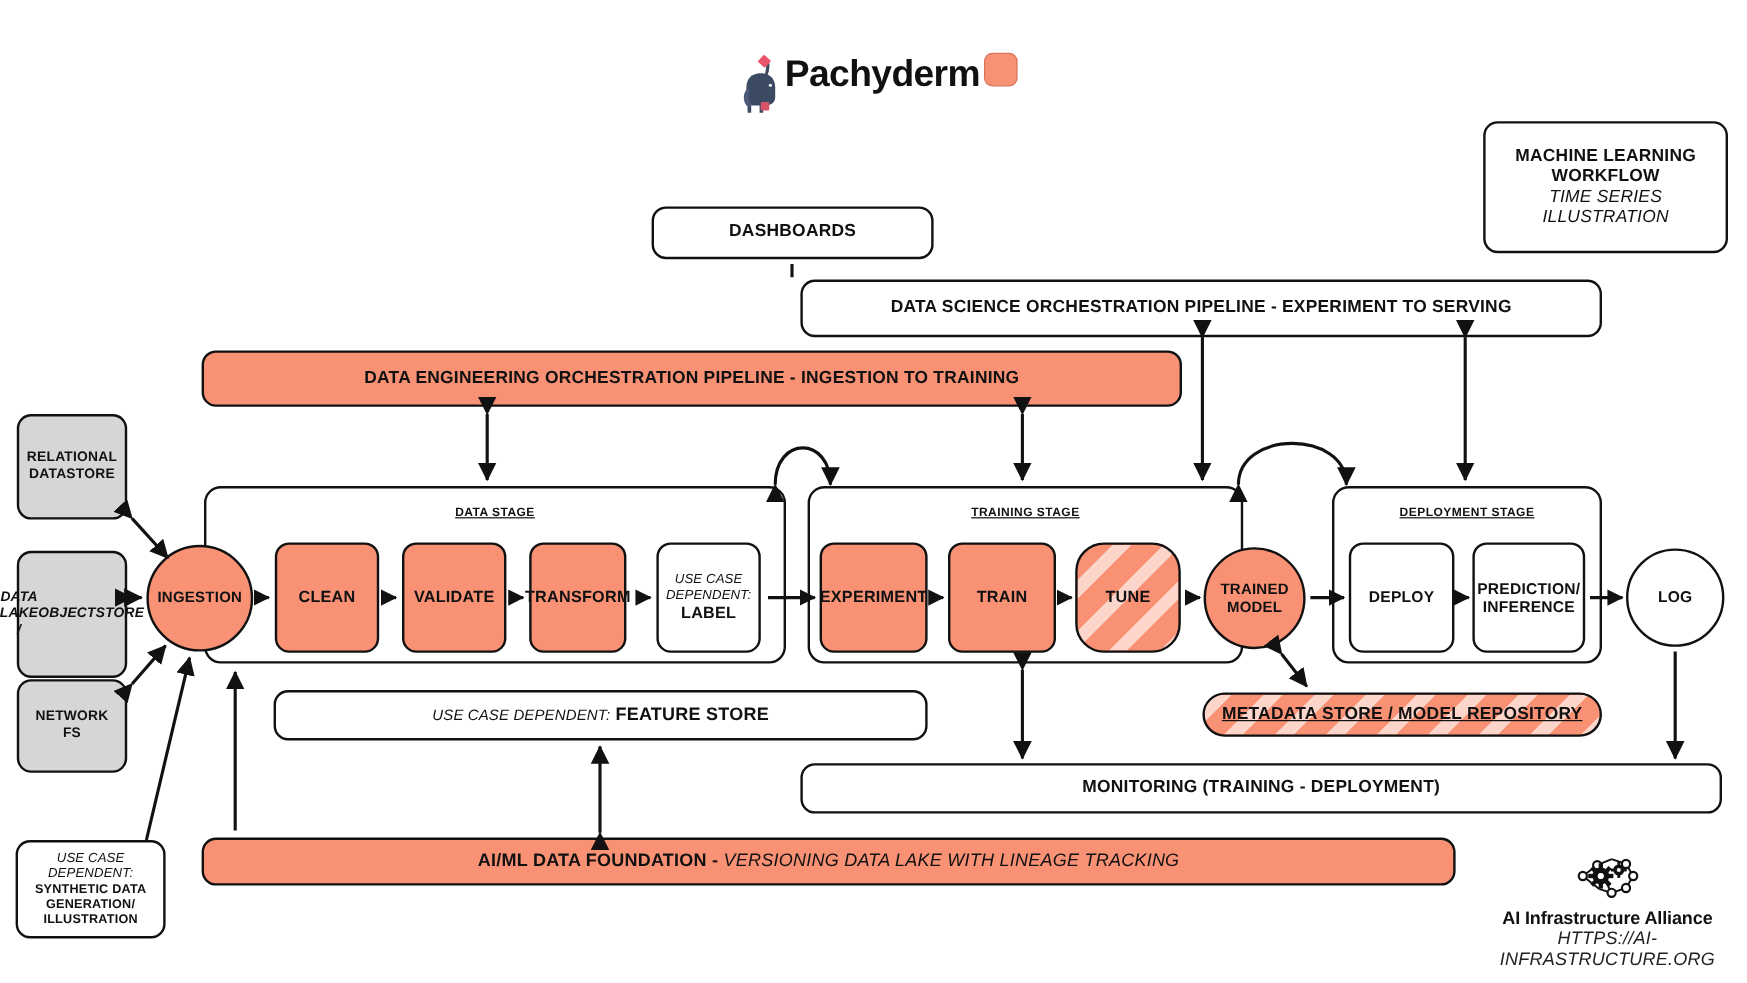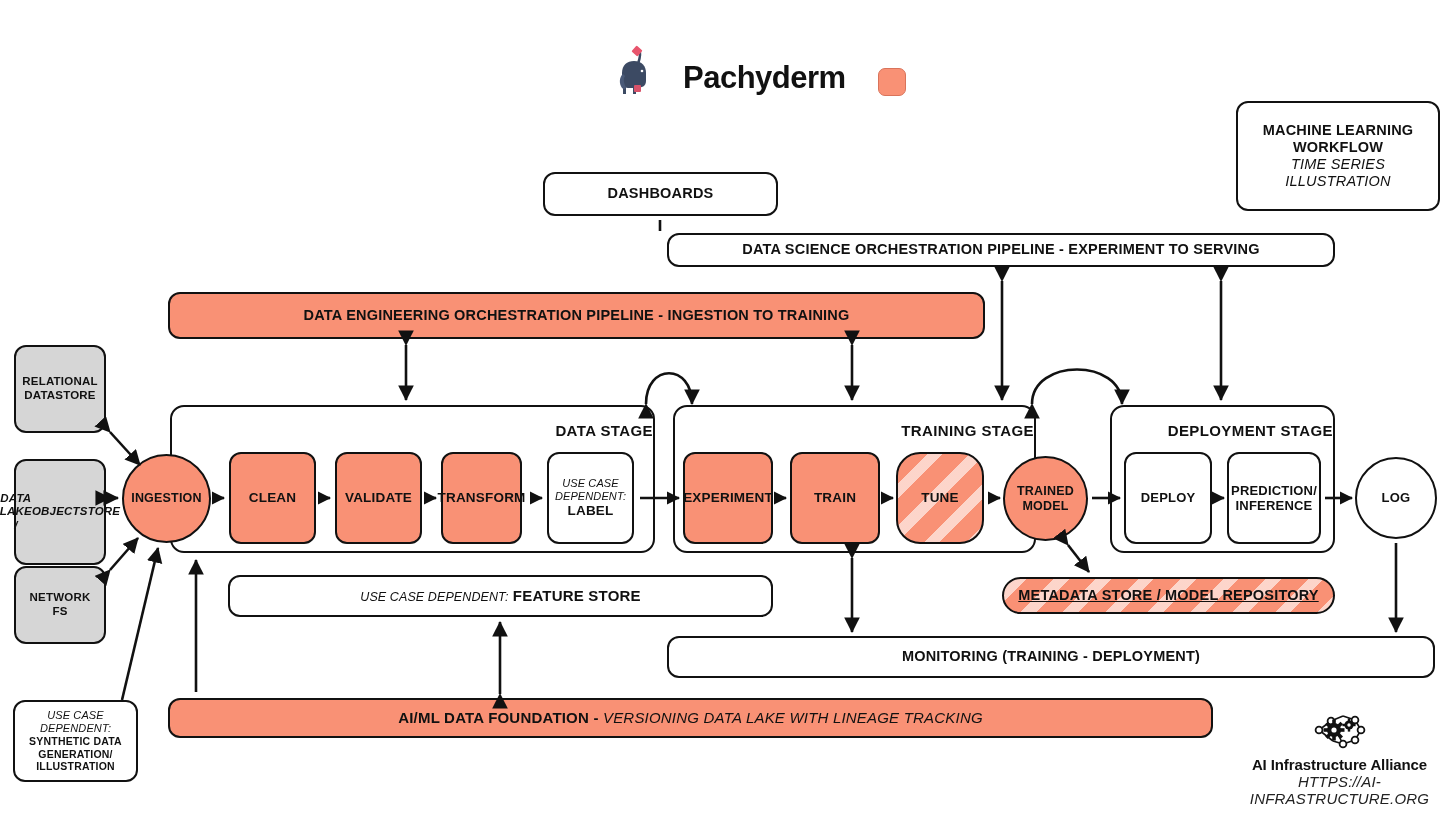--- a/index.html
+++ b/index.html
@@ -49,31 +49,32 @@
     border-radius: 24px;
   }
   .group-box {
     border: 2.5px solid #111111;
     border-radius: 14px;
     background: transparent;
   }
   .group-title {
     position: absolute;
     width: 100%;
-    text-align: right;
+    text-align: center;
     font-weight: bold;
-    font-size: 15px;
+    font-size: 10px;
     letter-spacing: 0.4px;
+    text-decoration: underline;
   }
   .ital { font-style: italic; font-weight: normal; }
   .small-ital { font-style: italic; font-weight: normal; font-size: 11px; letter-spacing: 0.1px; }
   .bar-label { font-size: 14.5px; font-weight: bold; letter-spacing: 0.2px; }
   svg.overlay { position: absolute; left: 0; top: 0; width: 1456px; height: 819px; pointer-events: none; }
 
-  .logo-row { position: absolute; display: flex; align-items: flex-end; gap: 32px; }
+  .logo-row { position: absolute; display: flex; align-items: flex-start; gap: 3px; }
   .logo-text { font-size: 31px; font-weight: bold; letter-spacing: -0.5px; }
   .logo-chip { width: 26px; height: 26px; border-radius: 7px; background: #f99175; border: 1.5px solid #d9735a; }
 
   .aia-name { font-size: 15px; font-weight: bold; text-align: center; letter-spacing: -0.1px; }
   .aia-url  { font-size: 15px; font-style: italic; text-align: center; letter-spacing: 0.2px; color: #222; }
 </style>
 </head>
 <body>
 
 <div id="canvas">
@@ -97,21 +98,21 @@
     <span>MACHINE LEARNING</span>
     <span>WORKFLOW</span>
     <span class="ital">TIME SERIES</span>
     <span class="ital">ILLUSTRATION</span>
   </div>
 
   <div class="abs node" style="left:543px; top:172px; width:235px; height:44px; font-size:14.5px;">
     <span>DASHBOARDS</span>
   </div>
 
-  <div class="abs node" style="left:667px; top:233px; width:668px; height:34px;">
+  <div class="abs node" style="left:667px; top:233px; width:668px; height:48px;">
     <span class="bar-label">DATA SCIENCE ORCHESTRATION PIPELINE - EXPERIMENT TO SERVING</span>
   </div>
 
   <div class="abs node orange" style="left:168px; top:292px; width:817px; height:47px;">
     <span class="bar-label">DATA ENGINEERING ORCHESTRATION PIPELINE - INGESTION TO TRAINING</span>
   </div>
 
   <div class="abs node gray" style="left:14px; top:345px; width:92px; height:88px; flex-direction:column; font-size:11.5px;">
     <span>RELATIONAL</span>
     <span>DATASTORE</span>

